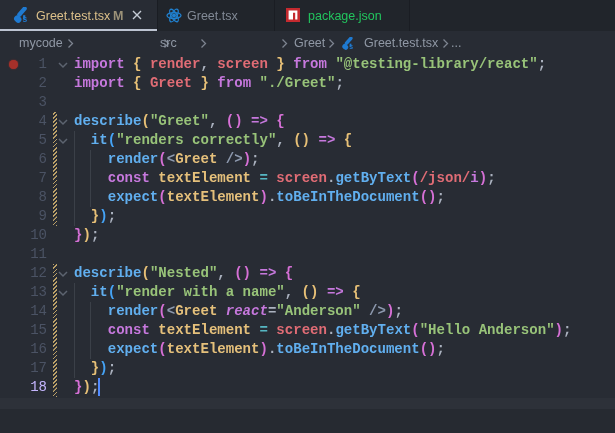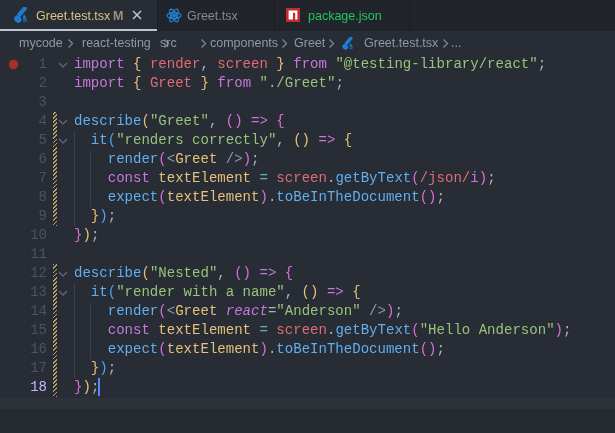--- a/index.html
+++ b/index.html
@@ -16,21 +16,21 @@
   #underline{left:0;top:29px;width:157px;height:2px;background:#bdc4d1;}
   .tlabel{font-size:12.5px;}
   
   #crumbs{left:0;top:31px;width:615px;height:24px;background:#282c34;
           color:#9098a5;font-size:12.5px;text-decoration:underline;}
   #crumbs span{position:absolute;top:0;line-height:24px;white-space:nowrap;}
   #crumbs svg.c{position:absolute;top:7.5px;}
   
   pre{margin:0;font-family:"Liberation Mono",monospace;font-size:14.05px;line-height:19px;}
   #nums{left:0;top:55px;width:47px;text-align:right;color:#4b5364;}
-  #code{left:74px;top:55px;color:#abb2bf;}
+  #code{left:74px;top:55px;color:#abb2bf;font-weight:bold;}
   .modbar{left:53px;width:3.6px;
      background:repeating-linear-gradient(315deg,#bda269 0px,#bda269 1.25px,rgba(197,169,108,0) 1.3px,rgba(197,169,108,0) 2.9px);}
   .guide{width:1px;background:#3b4048;}
   .pu{color:#c678dd;} .rd{color:#e06c75;} .gr{color:#98c379;} .bl{color:#61afef;}
   .gd{color:#e5c07b;} .cy{color:#56b6c2;} .jx{color:#8d99ae;}
   .b1{color:#e7c077;} .b2{color:#d670d6;} .b3{color:#45a3f5;}
   .it{color:#c678dd;font-style:italic;}
   .chev{position:absolute;left:57px;}
   #cursor{left:98px;top:377.5px;width:2.2px;height:18px;background:#528bff;}
   #band1{left:0;top:398px;width:615px;height:11px;background:rgba(255,255,255,0.028);}
@@ -76,29 +76,27 @@
   <div class="tsep" style="left:157px;"></div>
   <div class="tsep" style="left:274px;"></div>
   <div class="tsep" style="left:409px;"></div>
   <div class="abs" id="underline"></div>
 
   <div class="abs" id="crumbs">
     <span style="left:19px">mycode</span>
     <svg class="c" style="left:67px" width="7" height="9" viewBox="0 0 7 9">
       <path d="M1.5 0.5 L5.5 4.5 L1.5 8.5" stroke="#7d8490" stroke-width="1.3" fill="none"></path>
     </svg>
-    <span style="left:82px">react-testing</span>
     <svg class="c" style="left:163px" width="7" height="9" viewBox="0 0 7 9">
       <path d="M1.5 0.5 L5.5 4.5 L1.5 8.5" stroke="#7d8490" stroke-width="1.3" fill="none"></path>
     </svg>
     <span style="left:160px">src</span>
     <svg class="c" style="left:200px" width="7" height="9" viewBox="0 0 7 9">
       <path d="M1.5 0.5 L5.5 4.5 L1.5 8.5" stroke="#7d8490" stroke-width="1.3" fill="none"></path>
     </svg>
-    <span style="left:210px">components</span>
     <svg class="c" style="left:281px" width="7" height="9" viewBox="0 0 7 9">
       <path d="M1.5 0.5 L5.5 4.5 L1.5 8.5" stroke="#7d8490" stroke-width="1.3" fill="none"></path>
     </svg>
     <span style="left:294px">Greet</span>
     <svg class="c" style="left:328px" width="7" height="9" viewBox="0 0 7 9">
       <path d="M1.5 0.5 L5.5 4.5 L1.5 8.5" stroke="#7d8490" stroke-width="1.3" fill="none"></path>
     </svg>
     <svg style="position:absolute;left:341px;top:6px" width="13" height="13" viewBox="0 0 15 16">
       <g fill="none" stroke="#1f7ad1">
         <path d="M11.6 1.6 L6.4 7.6" stroke-width="4.4" stroke-linecap="round"></path>

